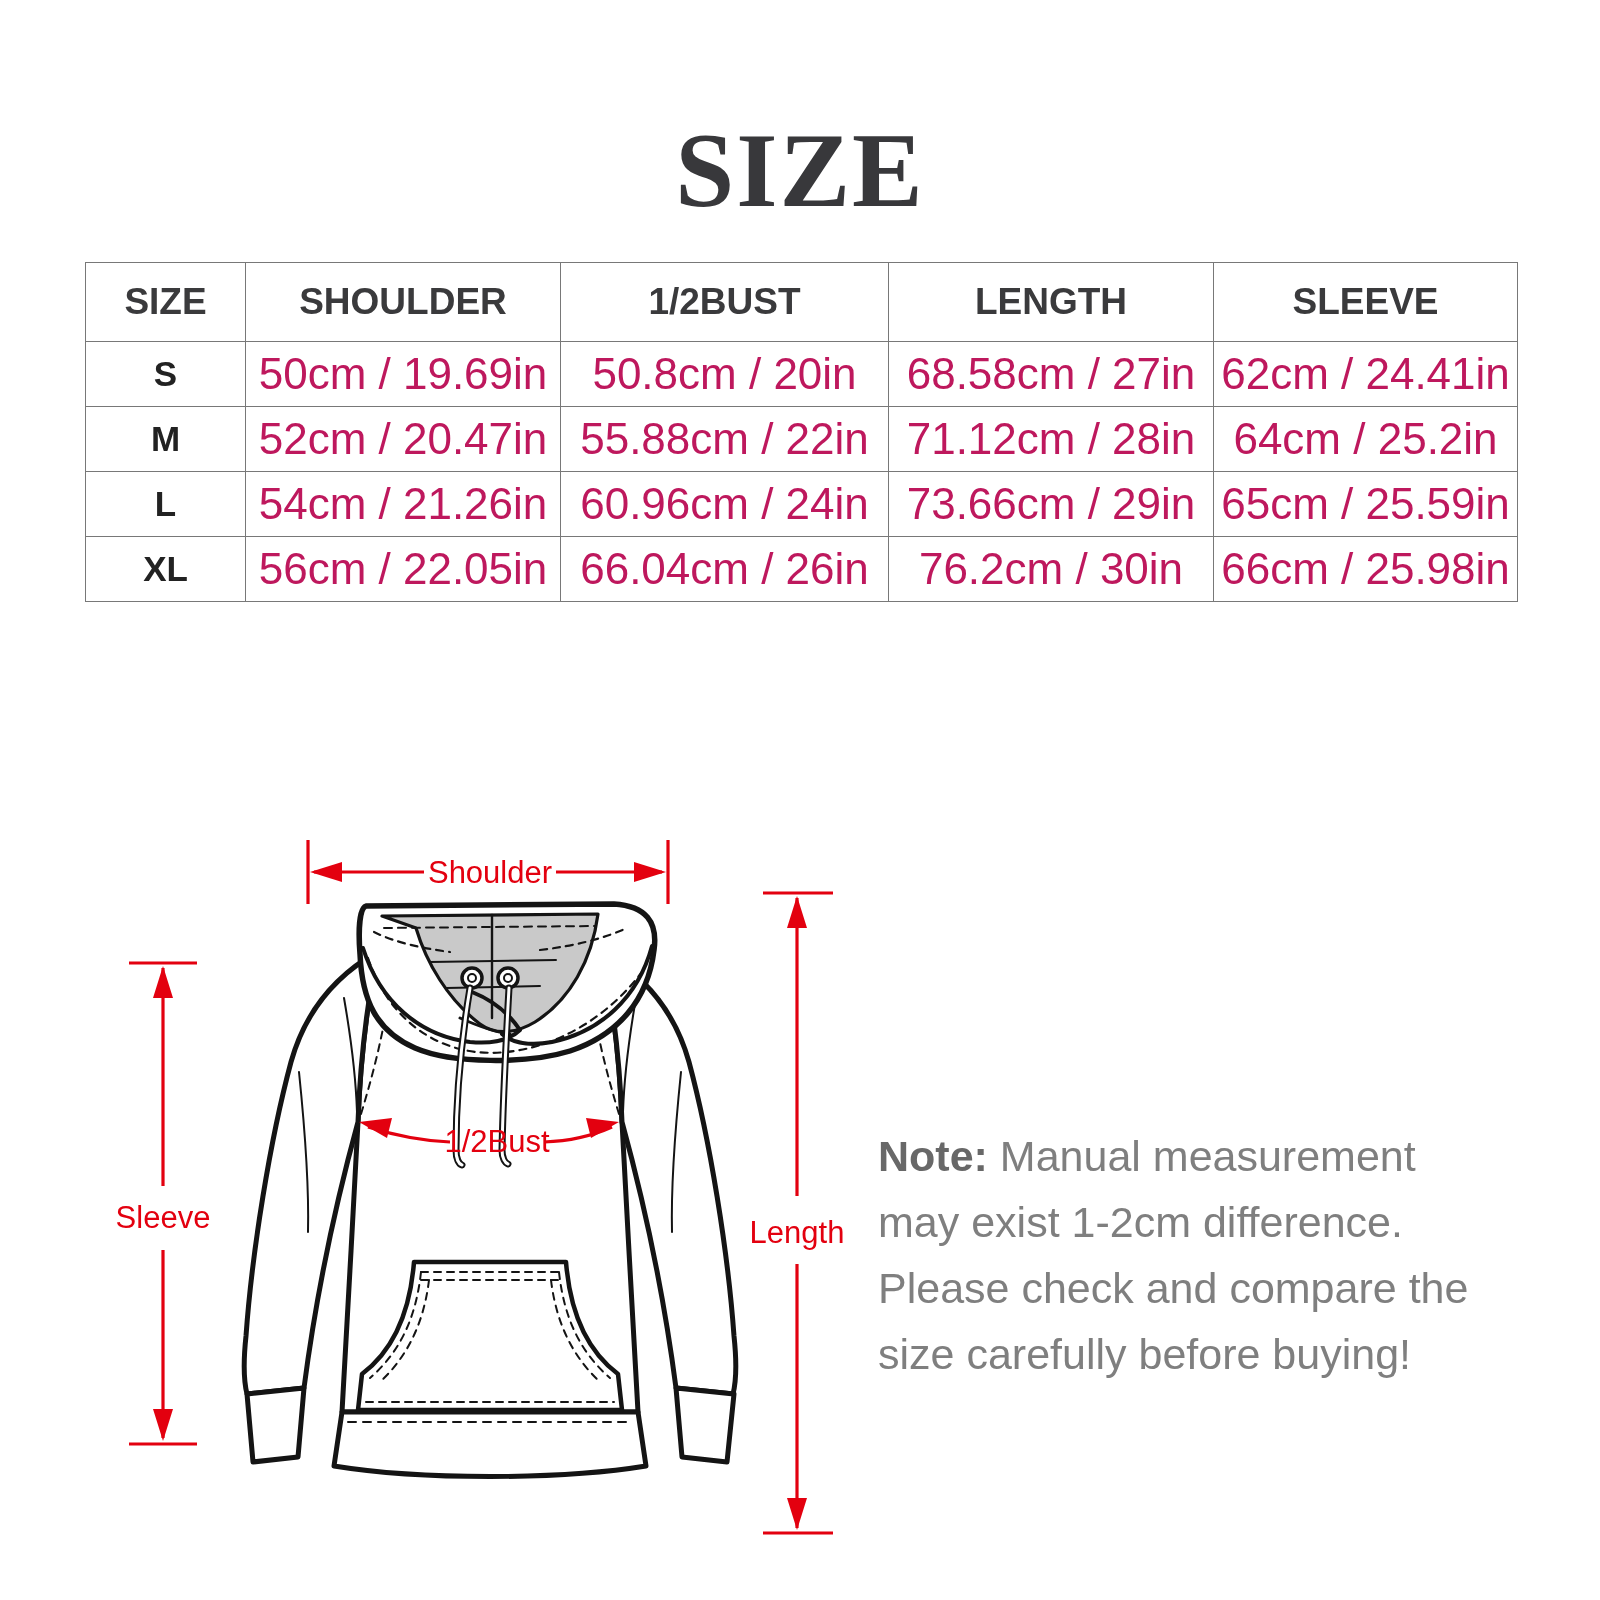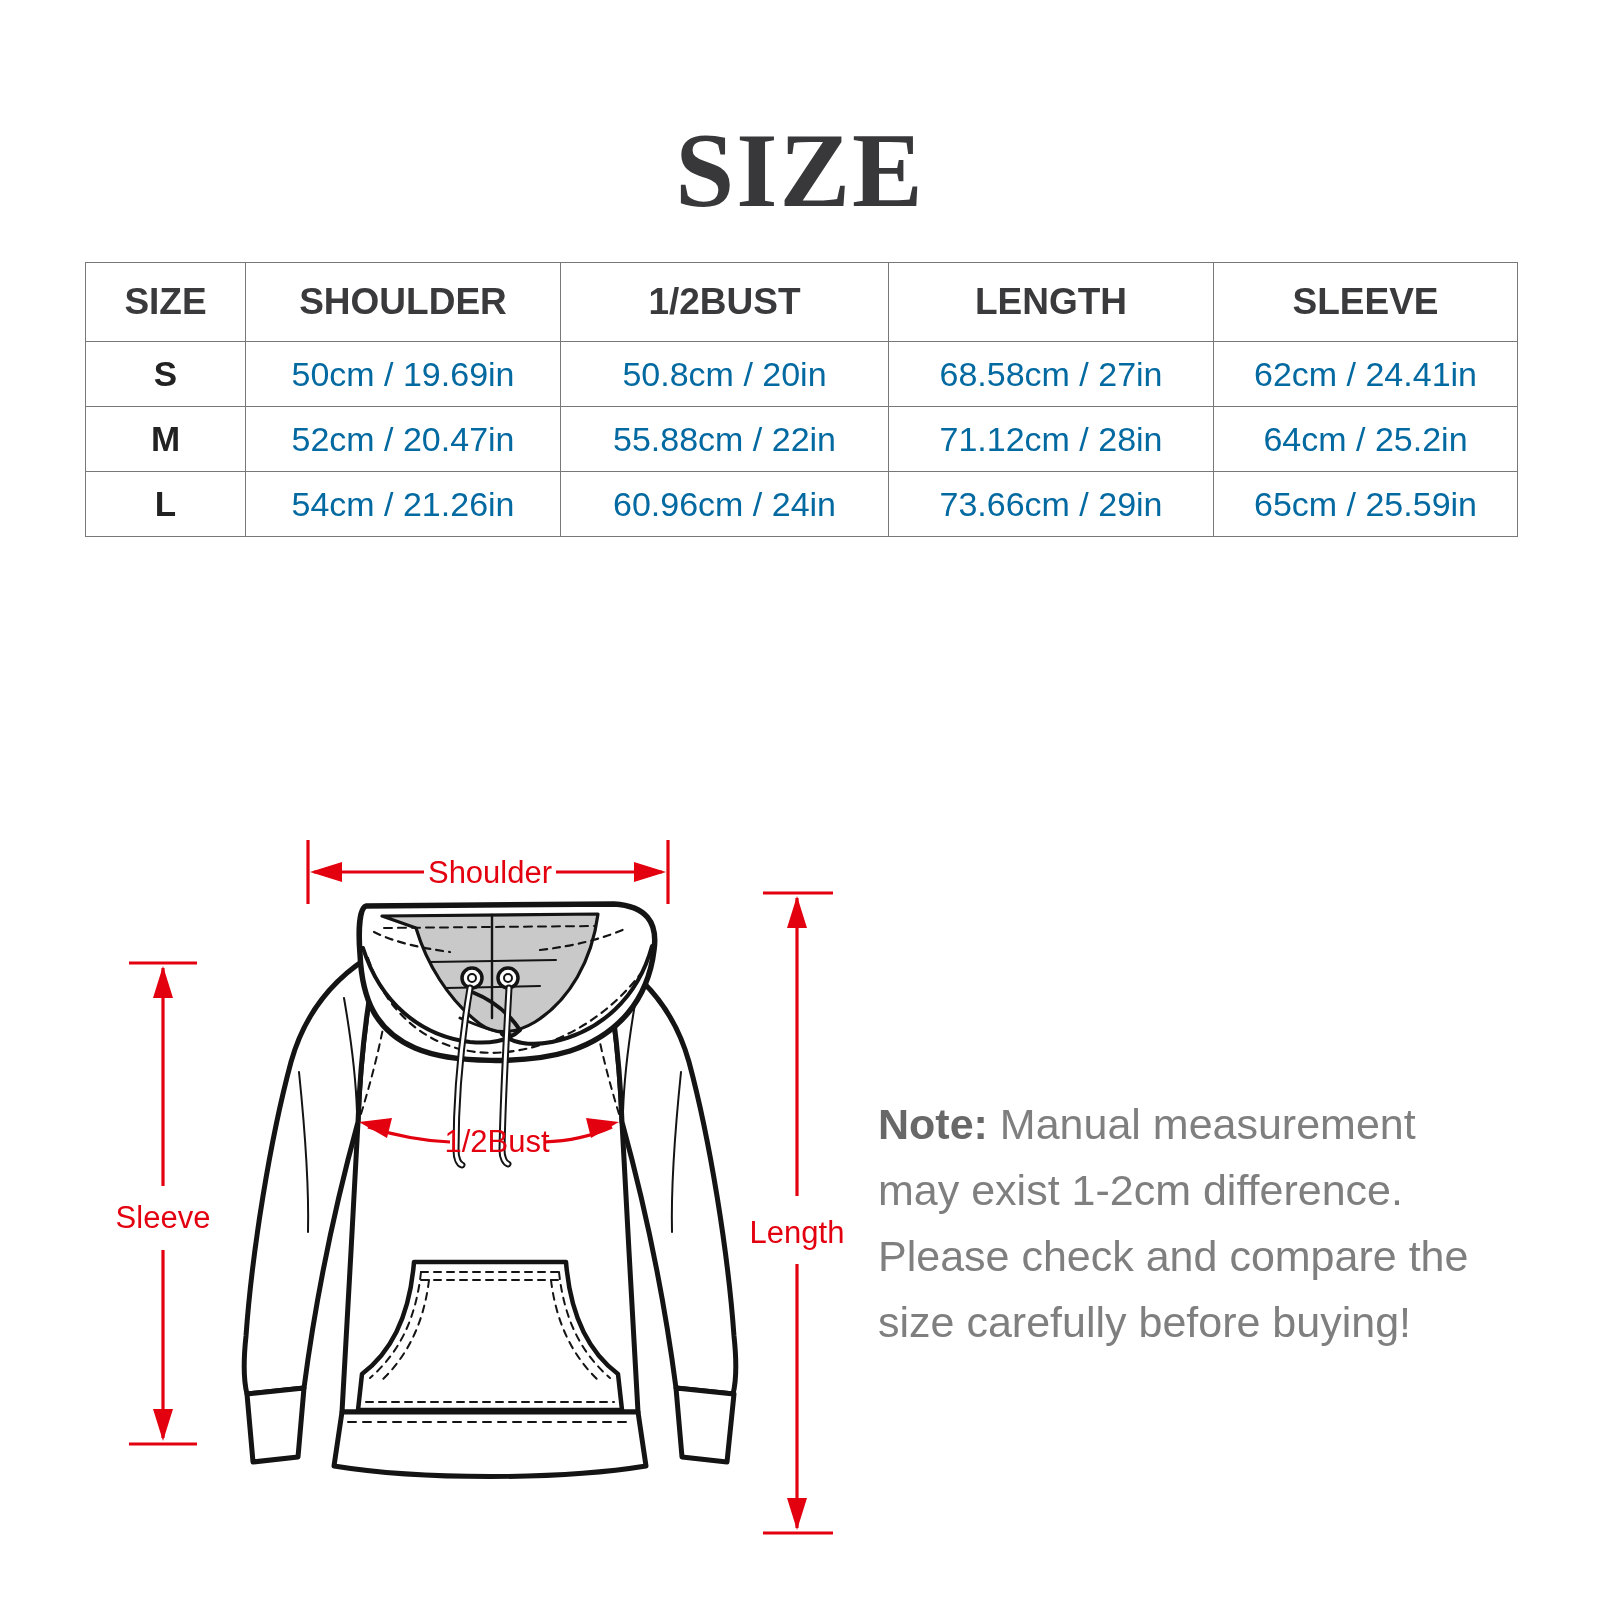--- a/index.html
+++ b/index.html
@@ -14,25 +14,25 @@
   }
   table.size-table{
     position:absolute;left:85px;top:262px;width:1432px;
     border-collapse:collapse;table-layout:fixed;
   }
   .size-table th,.size-table td{
     border:1.6px solid #787878;text-align:center;vertical-align:middle;
     padding:0;white-space:nowrap;
   }
   .size-table th{height:78px;font-size:37px;font-weight:700;color:#3a3a3c;}
-  .size-table td{height:64px;font-size:34px;font-weight:400;color:#0369a1;}
+  .size-table td{height:64px;font-size:44px;font-weight:400;color:#be185d;}
   .size-table td.size-col{font-weight:700;color:#222222;font-size:35px;}
   .diagram-svg{position:absolute;left:0;top:0;width:1600px;height:1600px;}
   .note{
-    position:absolute;left:878px;top:1048px;width:616px;
+    position:absolute;left:878px;top:1080px;width:616px;
     font-size:43px;line-height:66px;color:#7f7f7f;
   }
   .note .note-label{font-weight:700;color:#686868;}
   .dim-label{
     font-family:"Liberation Sans",sans-serif;font-size:31px;
   }
 </style>
 </head>
 <body>
 
@@ -69,20 +69,27 @@
       <td>55.88cm / 22in</td>
       <td>71.12cm / 28in</td>
       <td>64cm / 25.2in</td>
     </tr>
     <tr>
       <td class="size-col">L</td>
       <td>54cm / 21.26in</td>
       <td>60.96cm / 24in</td>
       <td>73.66cm / 29in</td>
       <td>65cm / 25.59in</td>
+    </tr>
+    <tr>
+      <td class="size-col">XL</td>
+      <td>56cm / 22.05in</td>
+      <td>66.04cm / 26in</td>
+      <td>76.2cm / 30in</td>
+      <td>66cm / 25.98in</td>
     </tr>
   </tbody>
 </table>
 
 <svg class="diagram-svg" viewBox="0 0 1600 1600">
 
   <g stroke="#141414" fill="none" stroke-linecap="round" stroke-linejoin="round">
 
     <path fill="#ffffff" stroke-width="5" d="M 376 958 C 366 1012 360 1066 358 1122 C 353 1212 347 1330 342 1412 L 638 1412 C 633 1330 627 1212 622 1122 C 620 1066 614 1012 604 958 Q 490 938 376 958 Z"></path>
 

